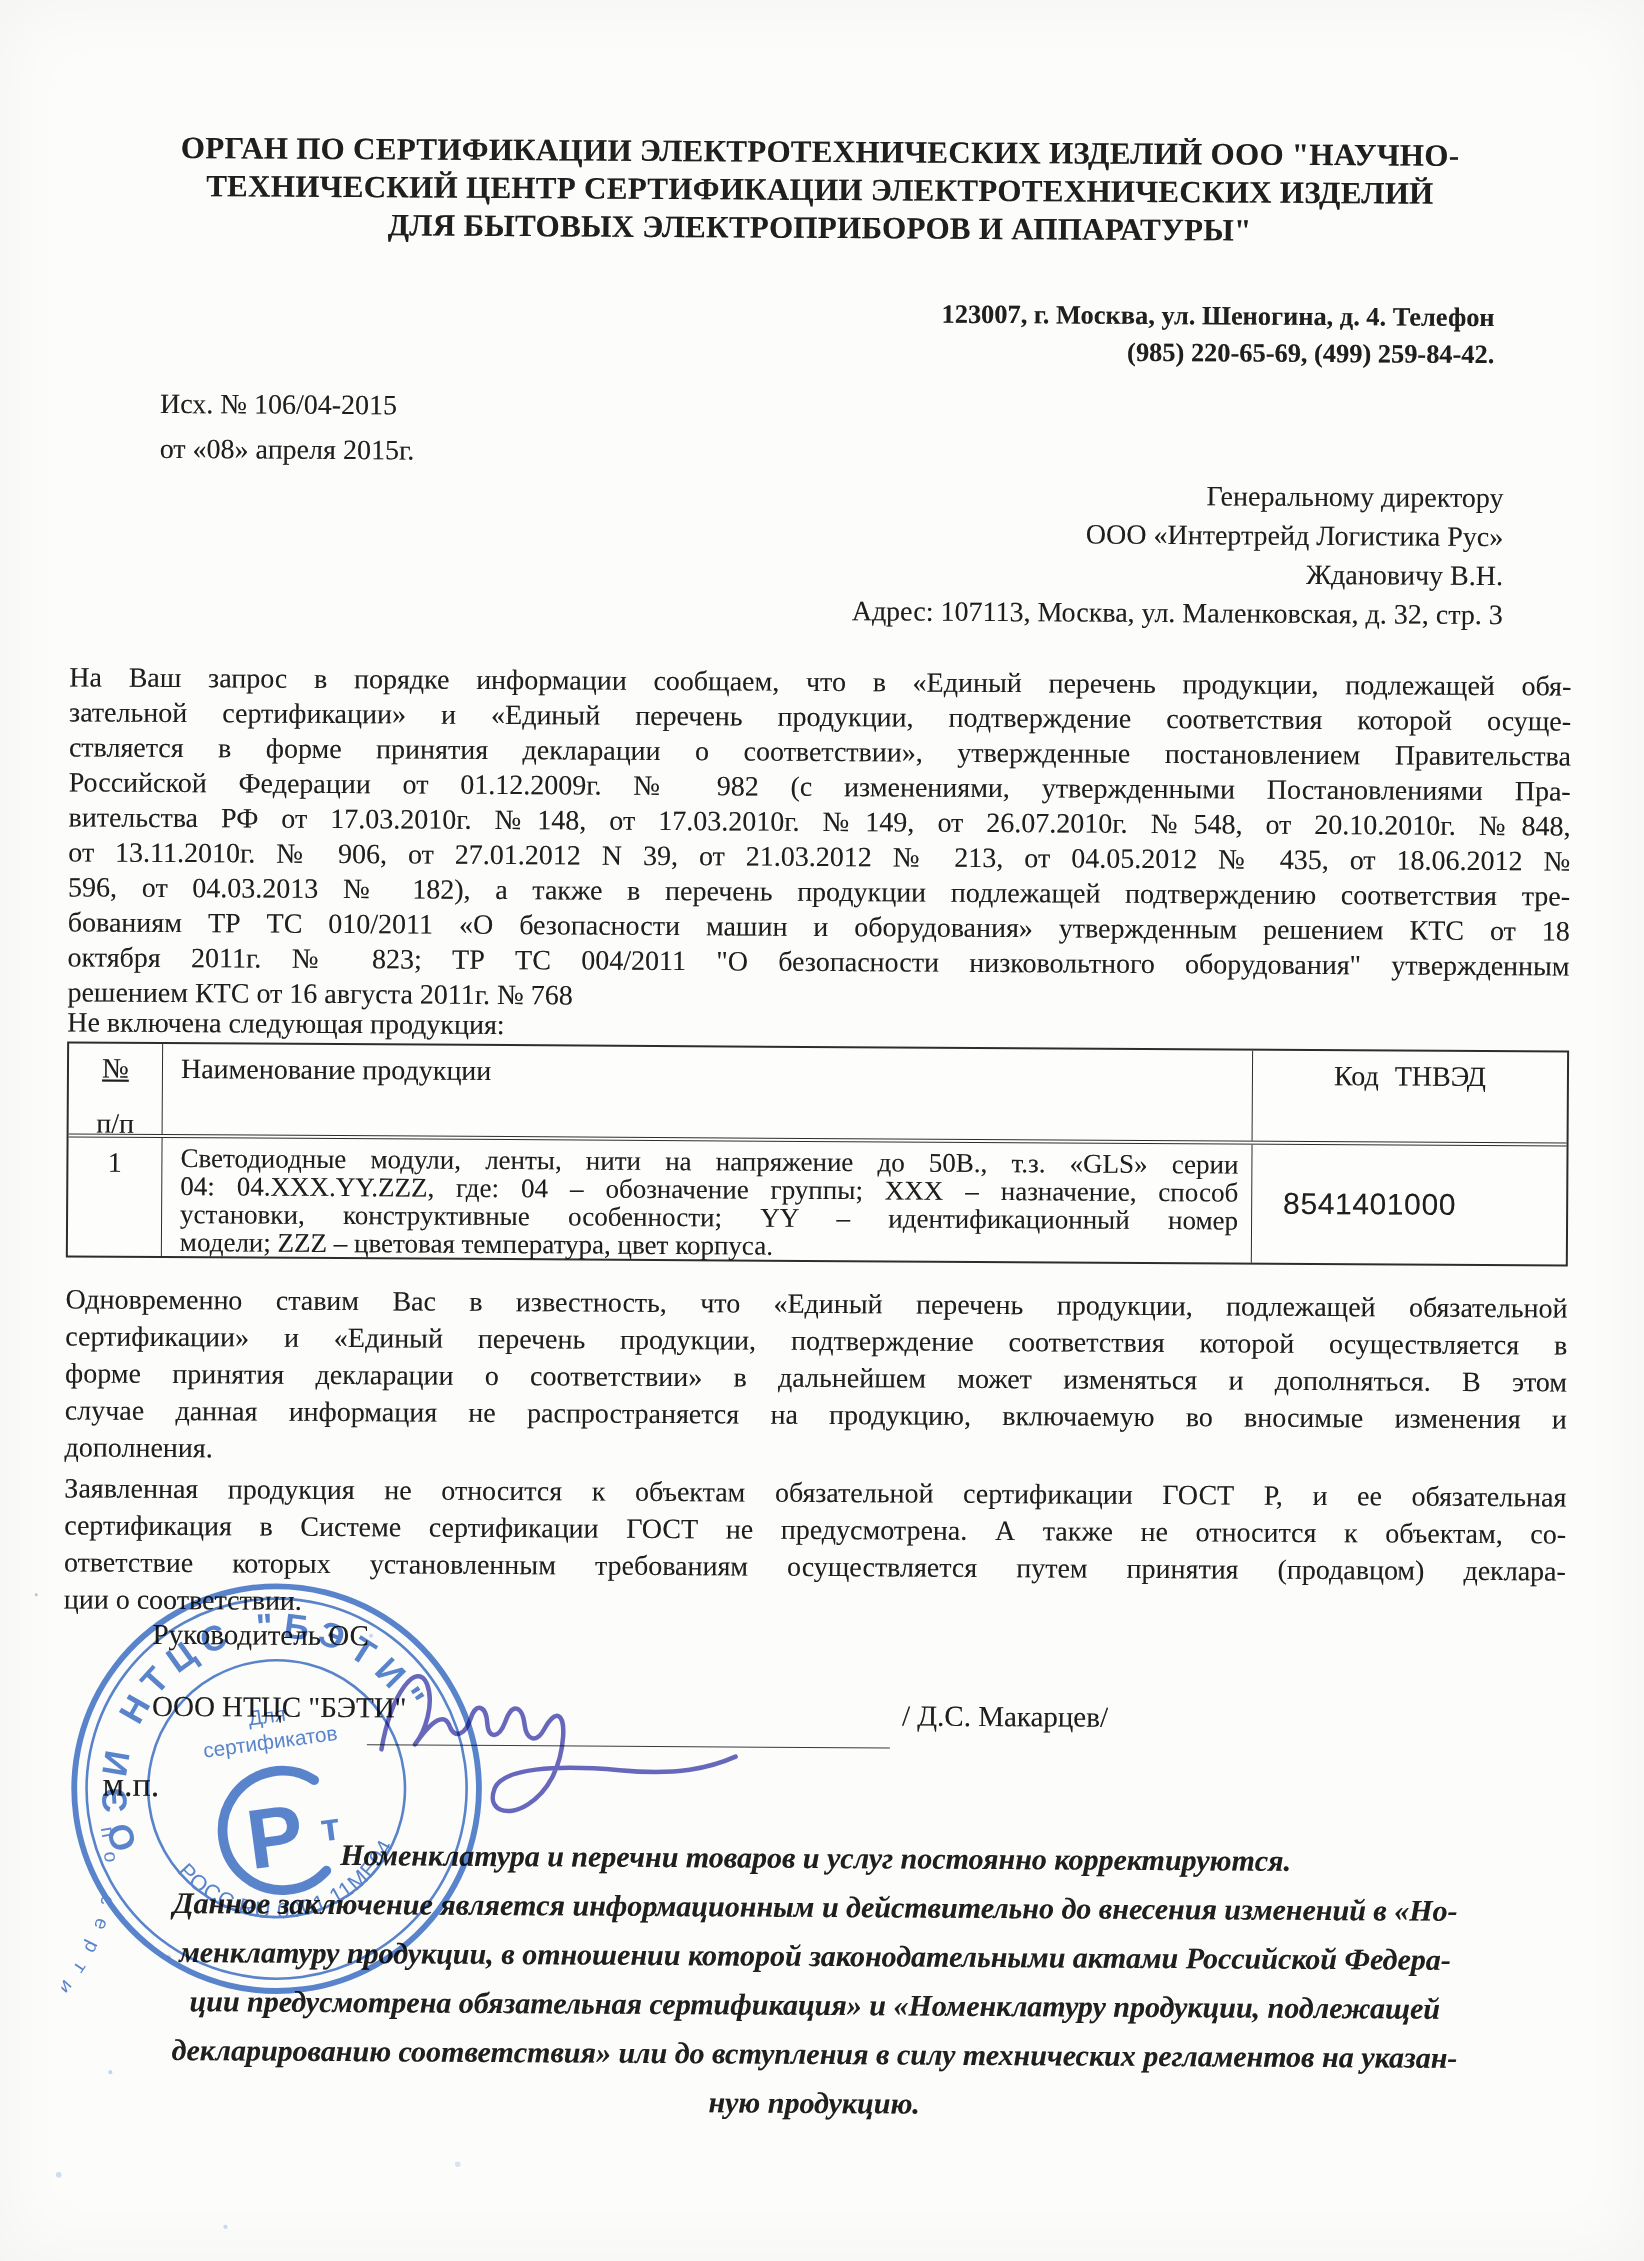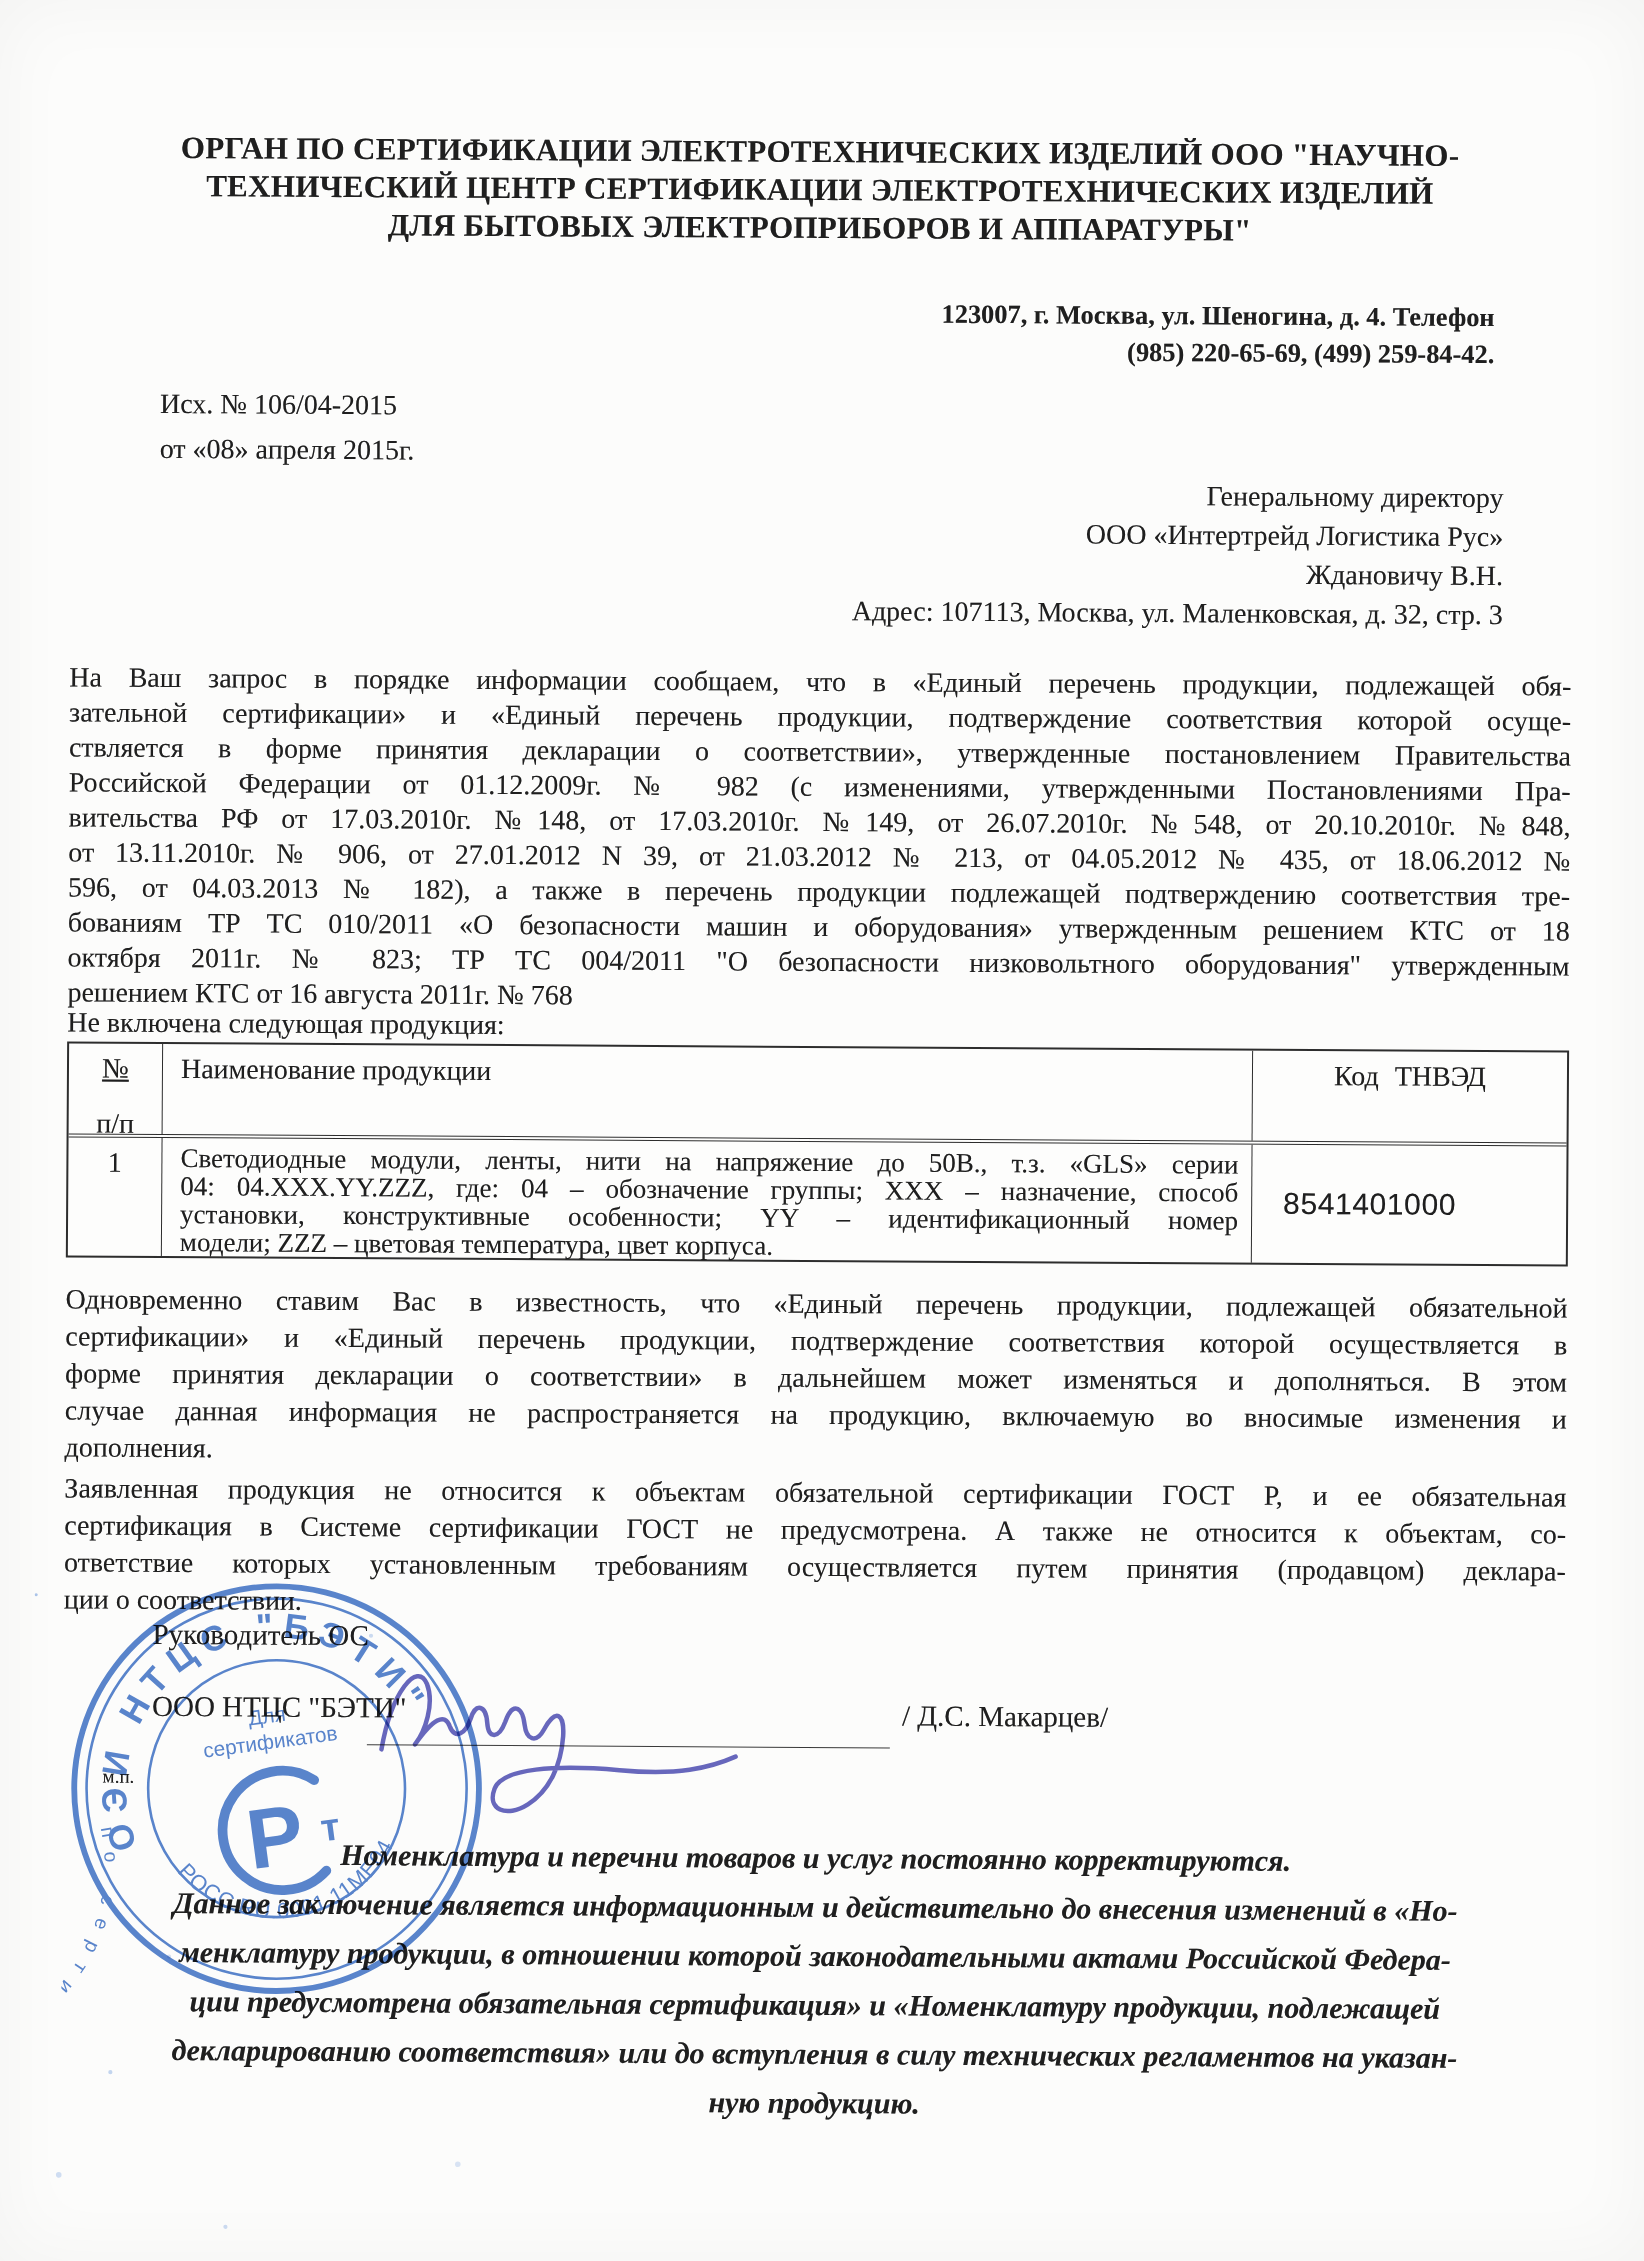--- a/index.html
+++ b/index.html
@@ -64,21 +64,21 @@
   .c-code.code-val{
     display:flex;align-items:center;justify-content:flex-start;
     padding:0 0 0 31px;text-align:left;word-spacing:0;
     font-family:"Liberation Sans", sans-serif;font-size:30px;letter-spacing:0.6px;
   }
 
   .sig-role{left:157px;top:1622px;font-size:29px;}
   .sig-org{left:157px;top:1694px;font-size:29px;z-index:3;}
   .sig-line{left:372px;top:1721px;width:523px;height:26px;border-bottom:1.9px solid #3a3a3a;z-index:2;}
   .sig-name{left:907px;top:1699px;font-size:29px;}
-  .sig-mp{left:108px;top:1770px;font-size:19px;z-index:3;}
+  .sig-mp{left:108px;top:1770px;font-size:34px;z-index:3;}
 
   .stamp-svg{left:68px;top:1578px;z-index:4;mix-blend-mode:multiply;opacity:0.88;}
   .sign-svg{left:348px;top:1623px;z-index:5;mix-blend-mode:multiply;opacity:0.92;}
 
   .footer-block{
     left:64px;width:1515px;top:1833px;
     font-size:30px;font-weight:bold;font-style:italic;line-height:49px;
   }
   .speckles{left:0;top:1546px;width:580px;height:709px;pointer-events:none;}
   .speckles::after{

